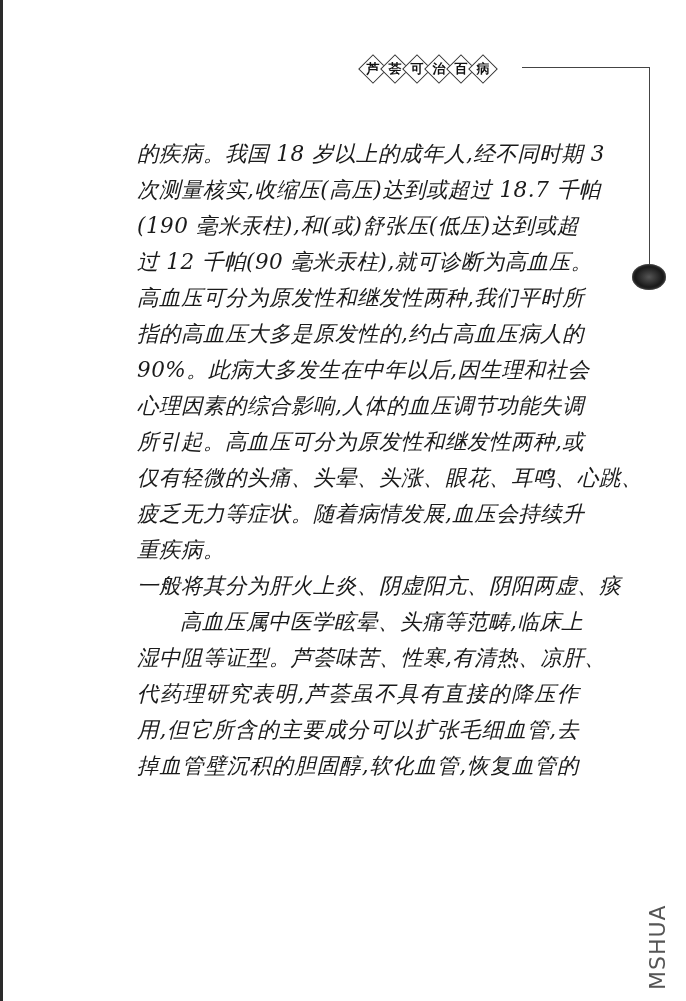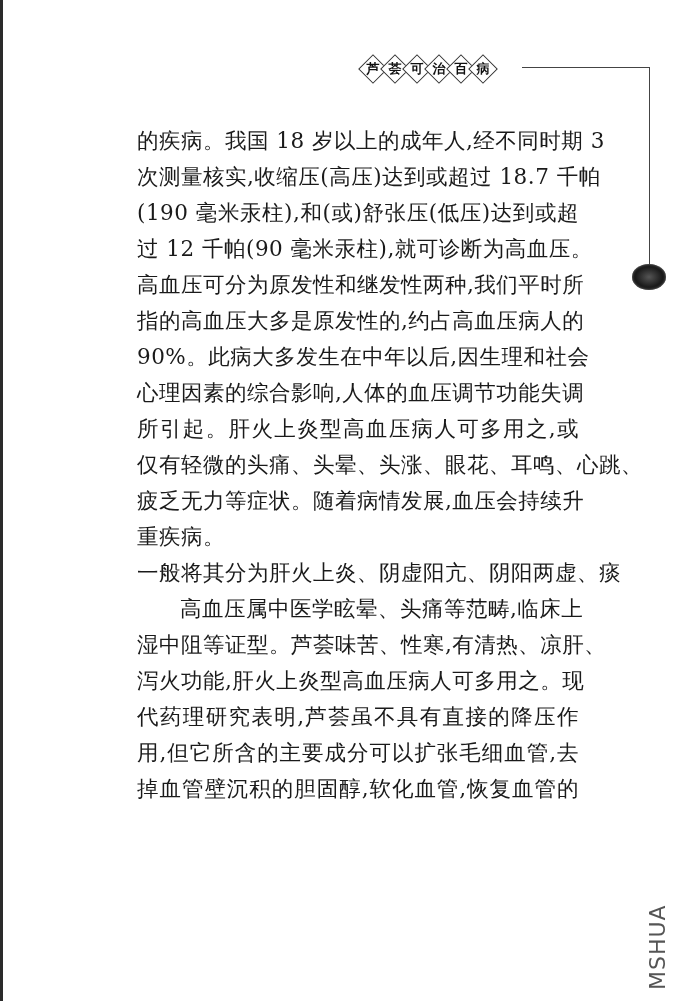--- a/index.html
+++ b/index.html
@@ -32,22 +32,22 @@
   .bracket-v {
     position: absolute; left: 649px; top: 67px; width: 0; height: 200px;
     border-left: 1.5px solid #444;
   }
   .page-tab {
     position: absolute; left: 632px; top: 264px; width: 34px; height: 26px;
     border-radius: 50%; background: radial-gradient(ellipse at center, #555 0%, #1a1a1a 55%, #000 100%);
     box-shadow: inset 0 0 3px #888;
   }
   .body-text {
-    position: absolute; left: 137px; top: 123px; width: 442px;
-    font-size: 21.5px; line-height: 36px; letter-spacing: 0.5px;
+    position: absolute; left: 137px; top: 136px; width: 442px;
+    font-size: 21.5px; line-height: 36px; letter-spacing: 0.5px; font-style: italic;
   }
   .body-text p { margin: 0; text-align: justify; text-align-last: left; }
   .body-text .line { display: block; white-space: nowrap; text-align: justify; text-align-last: justify; }
   .body-text .line.last { text-align-last: left; }
   .watermark {
     position: absolute; left: 645px; top: 990px; transform-origin: left top; transform: rotate(-90deg);
     font-family: "DejaVu Sans", sans-serif; font-size: 22px; color: #555; letter-spacing: 1px;
     white-space: nowrap;
   }
 </style>
@@ -84,29 +84,28 @@
 <div class="body-text">
   <p>
     <span class="line">的疾病。我国 18 岁以上的成年人,经不同时期 3</span>
     <span class="line">次测量核实,收缩压(高压)达到或超过 18.7 千帕</span>
     <span class="line">(190 毫米汞柱),和(或)舒张压(低压)达到或超</span>
     <span class="line">过 12 千帕(90 毫米汞柱),就可诊断为高血压。</span>
     <span class="line">高血压可分为原发性和继发性两种,我们平时所</span>
     <span class="line">指的高血压大多是原发性的,约占高血压病人的</span>
     <span class="line">90%。此病大多发生在中年以后,因生理和社会</span>
     <span class="line">心理因素的综合影响,人体的血压调节功能失调</span>
-    <span class="line">所引起。肝火上炎型高血压病人可多用之,或</span>
+    <span class="line">所引起。高血压可分为原发性和继发性两种,或</span>
     <span class="line">仅有轻微的头痛、头晕、头涨、眼花、耳鸣、心跳、</span>
     <span class="line">疲乏无力等症状。随着病情发展,血压会持续升</span>
     <span class="line last">重疾病。</span>
   </p>
   <p>
     <span class="line">一般将其分为肝火上炎、阴虚阳亢、阴阳两虚、痰</span>
     <span class="line" style="padding-left:2em;">高血压属中医学眩晕、头痛等范畴,临床上</span>
     <span class="line">湿中阻等证型。芦荟味苦、性寒,有清热、凉肝、</span>
-    <span class="line">泻火功能,肝火上炎型高血压病人可多用之。现</span>
     <span class="line">代药理研究表明,芦荟虽不具有直接的降压作</span>
     <span class="line">用,但它所含的主要成分可以扩张毛细血管,去</span>
     <span class="line">掉血管壁沉积的胆固醇,软化血管,恢复血管的</span>
   </p>
 </div>
 
 <div class="watermark">MSHUA</div>
 
 </body></html>

